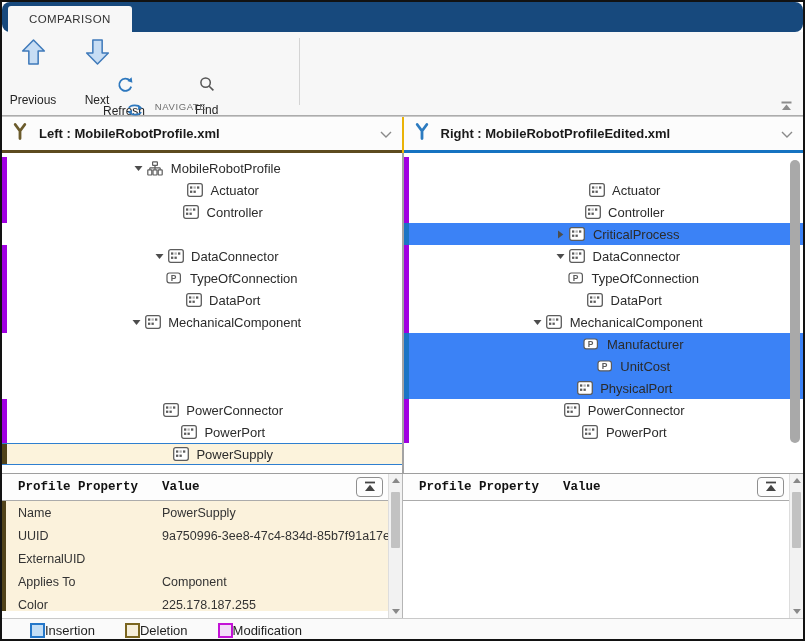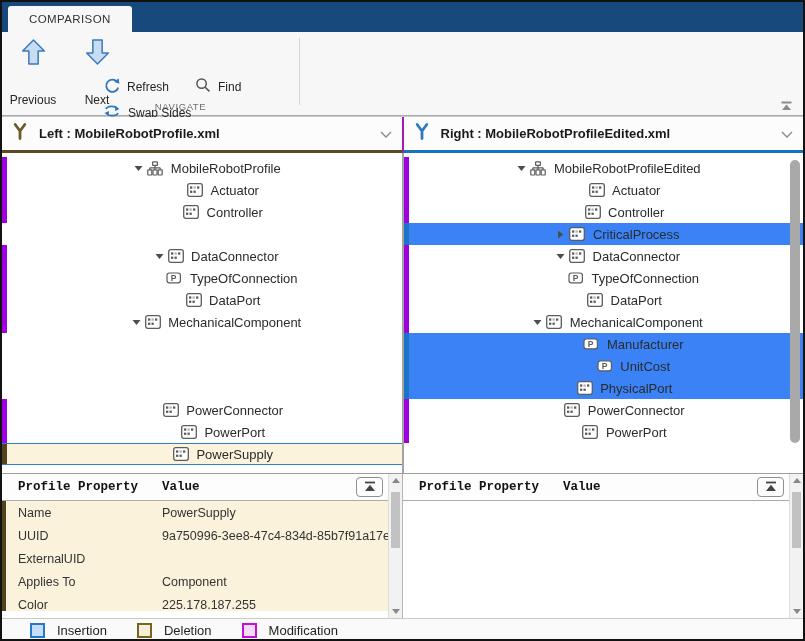--- a/index.html
+++ b/index.html
@@ -2,36 +2,36 @@
 <html><head>
 <meta charset="utf-8">
 <style>
   html,body{margin:0;padding:0;background:#e8e8e8;}
   .window{
     width:805px;height:641px;box-sizing:border-box;border:2px solid #121212;
     background:#fff;display:flex;flex-direction:column;overflow:hidden;
     font-family:"Liberation Sans",sans-serif; position:relative;
   }
   
-  .tabstrip{flex:none;height:30px;background:#17497D;display:flex;align-items:flex-end;padding-left:6px;}
+  .tabstrip{flex:none;height:30px;background:#17497D;display:flex;align-items:flex-end;padding-left:6px;border-radius:8px;}
   .tab{height:26px;background:#F7F7F7;border-radius:3px 3px 0 0;display:flex;align-items:center;
        padding:0 21px;font-size:11.5px;color:#333;letter-spacing:.4px;}
   
   .toolbar{flex:none;height:83px;background:#F7F7F7;border-bottom:1px solid #ACACAC;position:relative;}
   .tb-big{position:absolute;top:7px;height:70px;display:flex;flex-direction:column;align-items:center;justify-content:space-between;cursor:default;}
   .tb-big .tb-label{font-size:12px;color:#252525;padding-bottom:2px;margin-top:17px;}
-  .tb-row{position:absolute;height:22px;display:flex;align-items:center;gap:7px;}
+  .tb-row{position:absolute;height:22px;display:flex;align-items:center;gap:7px;flex-direction:column;}
   .tb-row .tb-label{font-size:12px;color:#252525;white-space:nowrap;}
   .tb-caption{position:absolute;left:0;width:297px;bottom:3px;text-align:center;font-size:9.5px;color:#6E6E6E;letter-spacing:.6px;padding-left:30px;}
   .tb-divider{position:absolute;left:297px;top:6px;bottom:10px;width:1px;background:#D4D4D4;}
   .ribbon-collapse{position:absolute;right:9px;bottom:3px;width:16px;height:12px;display:flex;align-items:center;justify-content:center;cursor:pointer;}
   
   .pane-headers{flex:none;height:36px;border-top:1px solid #C9C9C9;display:flex;}
   .pane-header{flex:1;position:relative;background:#FCFCFC;display:flex;align-items:center;padding:0 10px 3px 10px;gap:11px;box-sizing:border-box;}
-  .pane-header.left{border-right:2px solid #a21caf;--accent:#5D4B1F;}
+  .pane-header.left{border-right:2px solid #eab308;--accent:#5D4B1F;}
   .pane-header.right{--accent:#1673C1;}
   .pane-header::after{content:'';position:absolute;left:0;right:0;bottom:0;height:3px;background:var(--accent);}
   .ph-label{flex:1;font-size:13px;font-weight:700;color:#1A1A1A;white-space:nowrap;overflow:hidden;}
   
   .trees{flex:none;height:320px;display:flex;background:#fff;}
   .tree{flex:1;position:relative;padding-top:4px;overflow:hidden;box-sizing:border-box;}
   .tree.left{border-right:2px solid #A3A3A3;}
   .tree-row{height:22px;position:relative;display:flex;align-items:center;box-sizing:border-box;justify-content:center;}
   .tree-row.hl-insertion{background:#3b82f6;}
   .tree-row.hl-deletion{background:#FCF3DC;border-top:1px solid #2E7FD0;border-bottom:1px solid #2E7FD0;}
@@ -58,21 +58,21 @@
   .ptable-body.deleted::before{content:'';position:absolute;left:0;top:0;bottom:0;width:4px;background:#51431A;}
   .ptable-row{height:23px;display:flex;align-items:center;}
   .pt-prop{width:144px;padding-left:16px;flex:none;font-size:12.5px;color:#333;white-space:nowrap;}
   .pt-val{flex:1;font-size:12.5px;color:#333;white-space:nowrap;overflow:hidden;}
   .vscroll{position:absolute;right:0;top:0;bottom:0;width:14px;background:#F2F2F2;border-left:1px solid #DDD;box-sizing:border-box;}
   .vs-up{position:absolute;top:4px;left:0;right:0;display:flex;justify-content:center;}
   .vs-down{position:absolute;bottom:4px;left:0;right:0;display:flex;justify-content:center;}
   .vs-thumb{position:absolute;top:18px;left:2px;width:9px;height:56px;background:#C2C2C2;border-radius:1px;}
   
   .legend{flex:1;min-height:22px;background:#FAFAFA;border-top:1px solid #C9C9C9;display:flex;align-items:center;padding-left:28px;gap:30px;}
-  .legend-item{display:flex;align-items:center;gap:12px;font-size:13px;color:#1F1F1F;}
+  .legend-item{display:flex;align-items:center;gap:0;font-size:13px;color:#1F1F1F;}
   .lg{width:11px;height:11px;border:2px solid;flex:none;}
   .lg-insertion{border-color:#2577C9;background:#C3DEF6;}
   .lg-deletion{border-color:#7A651F;background:#F5EEDA;}
   .lg-modification{border-color:#C312D6;background:#F2DCF8;}
 </style>
 </head>
 <body>
 
 <div class="window">
 
@@ -350,37 +350,20 @@
                 <rect x="6.5" y="7.6" width="2.3" height="2.3" fill="#5C5C5C"></rect>
               </svg>
             </span>
             <span class="node-label">PowerSupply</span>
           </span>
         </div>
       </div>
     <div class="tree right" id="right-tree">
         <div class="tree-row">
           <span class="marker mk-modification"></span>
-          <span class="row-content" style="margin-left: 8px;">
-            <span class="expander">
-              <svg width="9" height="7" viewBox="0 0 9 7">
-                <path d="M0.5 1 L8.5 1 L4.5 6 Z" fill="#4D4D4D"></path>
-              </svg>
-            </span>
-            <span class="node-icon">
-              <svg width="16" height="15" viewBox="0 0 16 15" fill="none" stroke="#5C5C5C" stroke-width="1.2">
-                <rect x="5.6" y="0.8" width="4.8" height="3.6" rx="0.5"></rect>
-                <path d="M8 4.4 V6.8 M2.8 6.8 H13.2 M2.8 6.8 V8.8 M8 6.8 V8.8 M13.2 6.8 V8.8"></path>
-                <rect x="0.8" y="8.8" width="4" height="5.2" rx="0.5"></rect>
-                <rect x="6" y="8.8" width="4" height="5.2" rx="0.5"></rect>
-                <rect x="11.2" y="8.8" width="4" height="5.2" rx="0.5"></rect>
-              </svg>
-            </span>
-            <span class="node-label">MobileRobotProfileEdited</span>
-          </span>
         </div>
         <div class="tree-row">
           <span class="marker mk-modification"></span>
           <span class="row-content" style="margin-left: 26px;">
             <span class="expander"></span>
             <span class="node-icon">
               <svg width="16" height="14" viewBox="0 0 16 14">
                 <rect x="0.7" y="0.7" width="14.6" height="12.6" rx="2" fill="#fff" stroke="#5C5C5C" stroke-width="1.3"></rect>
                 <rect x="3" y="3.4" width="2.3" height="2.3" fill="#5C5C5C"></rect>
                 <rect x="6.5" y="3.4" width="2.3" height="2.3" fill="#B2B2B2"></rect>

